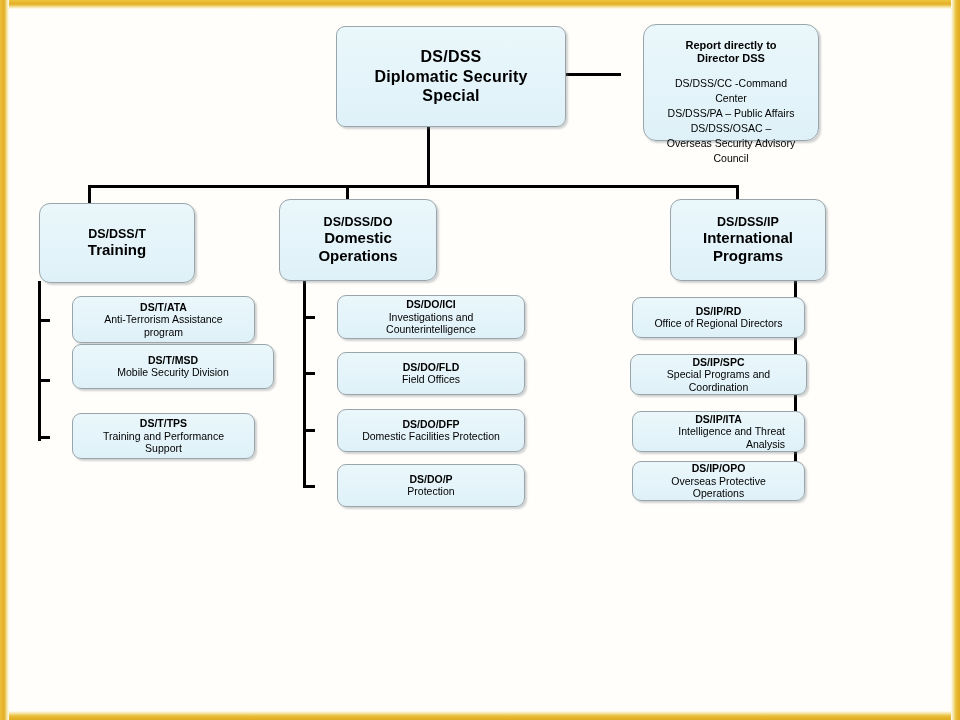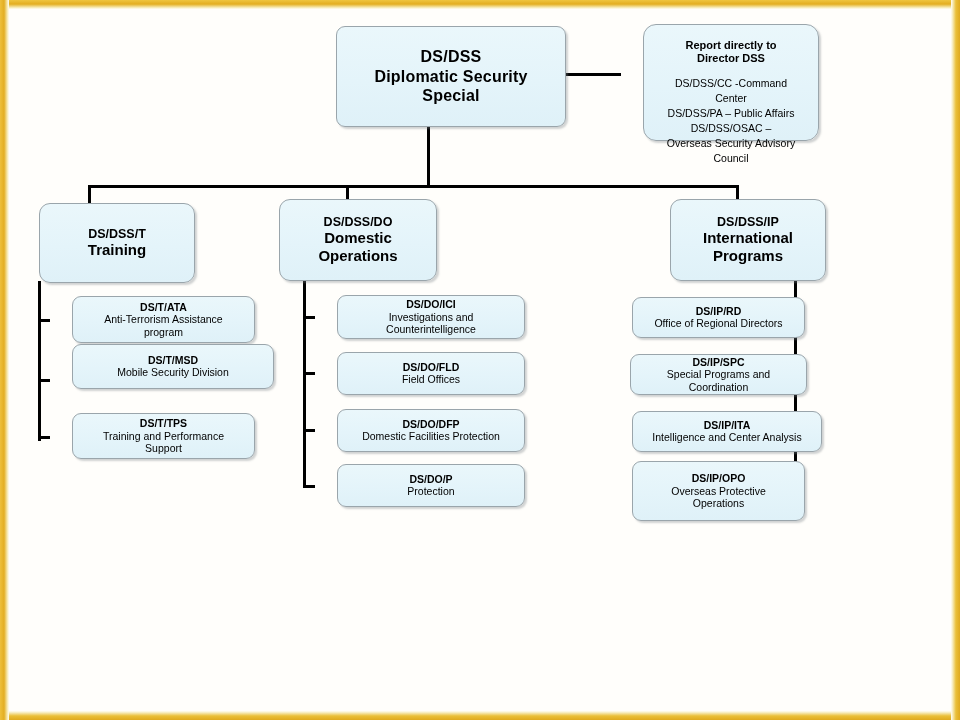--- a/index.html
+++ b/index.html
@@ -255,26 +255,26 @@
     <div class="node node-leaf" style="left:609px; top:297px; width:173px; height:41px;">
       <div class="code">DS/IP/RD</div>
       <div class="desc">Office of Regional Directors</div>
     </div>
 
     <div class="node node-leaf" style="left:607px; top:354px; width:177px; height:41px;">
       <div class="code">DS/IP/SPC</div>
       <div class="desc">Special Programs and Coordination</div>
     </div>
 
-    <div class="node node-leaf" style="left:609px; top:411px; width:190px; height:41px;">
+    <div class="node node-leaf" style="left:609px; top:411px; width:173px; height:41px;text-align:right;">
       <div class="code">DS/IP/ITA</div>
-      <div class="desc">Intelligence and Center Analysis</div>
-    </div>
-
-    <div class="node node-leaf" style="left:609px; top:461px; width:173px; height:60px;">
+      <div class="desc">Intelligence and Threat Analysis</div>
+    </div>
+
+    <div class="node node-leaf" style="left:609px; top:461px; width:173px; height:40px;">
       <div class="code">DS/IP/OPO</div>
       <div class="desc">Overseas Protective Operations</div>
     </div>
 
     <div class="watermark"></div>
 
   </div>
 </div>
 
 </body></html>

